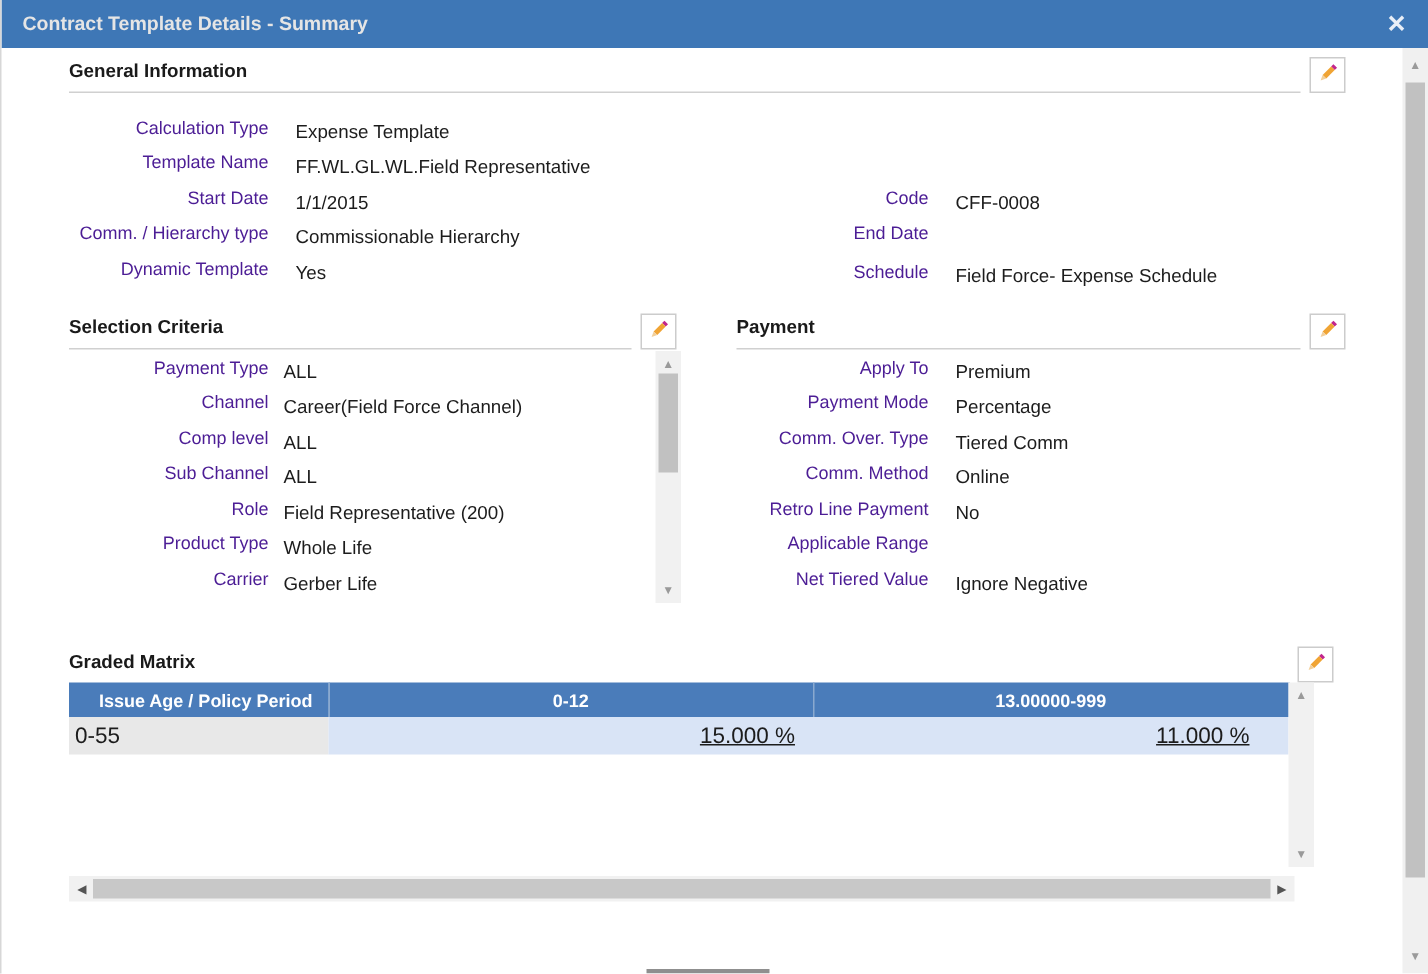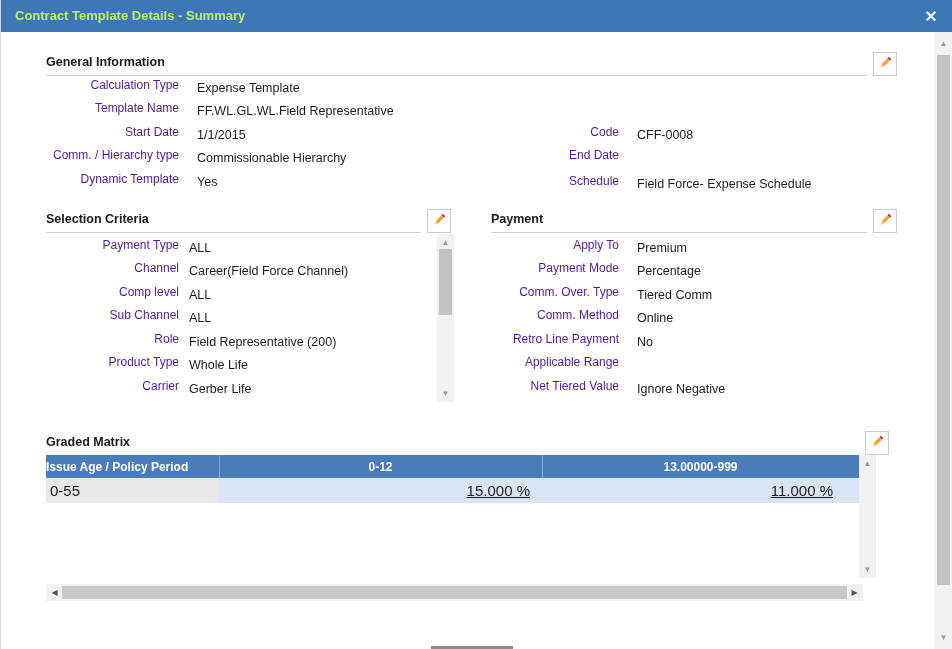--- a/index.html
+++ b/index.html
@@ -1,21 +1,21 @@
 <!DOCTYPE html>
 <html><head>
 <meta charset="utf-8">
 <style>
   * { margin:0; padding:0; box-sizing:border-box; }
   body { font-family:"Liberation Sans", sans-serif; background:#fff; }
   .modal { position:relative; width:952px; height:649px; background:#fff; overflow:hidden; border-left:1px solid #d7d7d7; }
 
   
   .titlebar { position:absolute; left:0; top:0; width:952px; height:32px; background:#3e77b6; }
-  .titlebar-text { position:absolute; left:14px; top:0; line-height:32px; color:#bef264; font-size:13px; font-weight:bold; }
+  .titlebar-text { position:absolute; left:14px; top:0; line-height:32px; color:#e5e5e5; font-size:13px; font-weight:bold; }
   .close-btn { position:absolute; right:12px; top:7px; width:20px; height:20px; color:#e8eef7; font-size:16px; font-weight:bold; text-align:center; line-height:20px; cursor:pointer; }
 
   
   .main-scrollbar { position:absolute; right:0; top:32px; width:17px; height:617px; background:#f0f0f0; }
   .sb-arrow { position:absolute; left:0; width:17px; height:17px; color:#9a9a9a; font-size:8px; text-align:center; line-height:17px; }
   .main-thumb { position:absolute; left:2px; top:23px; width:13px; height:530px; background:#c1c1c1; }
 
   
   .section-header { position:absolute; display:flex; align-items:flex-end; }
   .section-title-wrap { flex:1; border-bottom:1px solid #d0d0d0; padding-bottom:5px; }
@@ -44,42 +44,42 @@
   .sc-scroll { left:436px; top:234px; height:168px; }
   .gm-vscroll { left:858px; top:455px; height:123px; }
 
   .hscroll { position:absolute; left:45px; top:584px; width:817px; height:17px; background:#f1f1f1; }
   .hscroll .h-arrow { position:absolute; top:0; width:17px; height:17px; color:#555; font-size:8px; text-align:center; line-height:17px; }
   .hscroll .h-thumb { position:absolute; left:16px; top:2px; width:785px; height:13px; background:#c8c8c8; }
 
   
   .gm-table { position:absolute; left:45px; top:455px; width:813px; border-collapse:collapse; table-layout:fixed; }
   .gm-table th { background:#4a7cba; color:#fff; font-size:12px; font-weight:bold; height:23px; border-right:1px solid #8aa9cf; }
-  .gm-table th.rowhead { text-align:left; padding-left:0; }
+  .gm-table th.rowhead { text-align:left; padding-left:20px; }
   .gm-table td { font-size:15px; color:#1c1c1c; height:25px; }
   .gm-table td.rowlabel { padding-left:4px; }
   .gm-table tr.r0 td.rowlabel { background:#e8e8e8; }
   .gm-table tr.r1 td.rowlabel { background:#f8f8f8; }
   .gm-table td.val { background:#d9e4f6; text-align:right;text-decoration:underline; }
   .gm-table td.v0 { padding-right:12px; }
   .gm-table td.v1 { padding-right:26px; }
 
   .partial-button-top { position:absolute; left:430px; top:646px; width:82px; height:3px; background:#8f8f8f; }
 </style>
 </head>
 <body>
 
 <div class="modal">
 
   <div class="titlebar">
     <div class="titlebar-text">Contract Template Details - Summary</div>
     <div class="close-btn">✕</div>
   </div>
 
-  <div class="section-header" style="left:45px; top:52px; width:851px;">
+  <div class="section-header" style="left:45px; top:38px; width:851px;">
     <div class="section-title-wrap">
       <span class="section-title">General Information</span>
     </div>
     <button class="edit-btn">
       <span>
         <svg width="16" height="16" viewBox="0 0 16 16">
             <g transform="rotate(45 8 8)">
               <rect x="6.4" y="0.8" width="3.4" height="2.2" fill="#c2268e"></rect>
               <rect x="6.4" y="3" width="3.4" height="8" fill="#f0a434"></rect>
               <path d="M6.4 11 L9.8 11 L8.1 14.6 Z" fill="#f2cf9a"></path>

